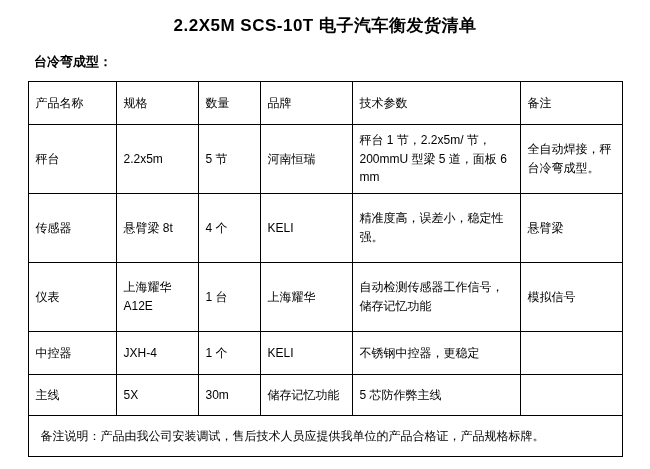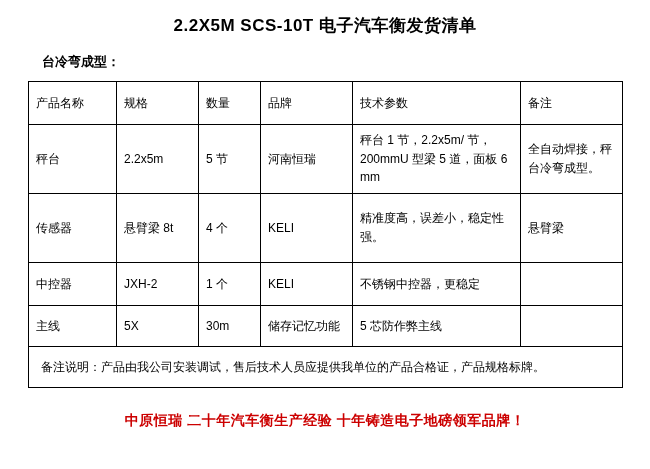--- a/index.html
+++ b/index.html
@@ -12,21 +12,21 @@
     background: #ffffff;
     font-family: "Liberation Sans", sans-serif;
     color: #000000;
     overflow: hidden;
   }
   .page {
     position: relative;
     width: 650px;
     height: 469px;
     box-sizing: border-box;
-    padding: 0 28px;
+    padding: 0 20px;
   }
   .doc-title {
     text-align: center;
     font-size: 17px;
     font-weight: bold;
     letter-spacing: 0.5px;
     padding-top: 14px;
     padding-bottom: 4px;
     white-space: nowrap;
   }
@@ -128,24 +128,38 @@
         <td>悬臂梁 8t</td>
         <td>4 个</td>
         <td>KELI</td>
         <td class="cell-multiline">
           <span>精准度高，误差小，稳定性</span>
           <span>强。</span>
         </td>
         <td>悬臂梁</td>
       </tr>
 
+      <tr class="r-yi">
+        <td>仪表</td>
+        <td class="cell-multiline">
+          <span>上海耀华</span>
+          <span>A12E</span>
+        </td>
+        <td>1 台</td>
+        <td>上海耀华</td>
+        <td class="cell-multiline">
+          <span>自动检测传感器工作信号，</span>
+          <span>储存记忆功能</span>
+        </td>
+        <td>模拟信号</td>
+      </tr>
 
       <tr class="r-zhong">
         <td>中控器</td>
-        <td>JXH-2</td>
+        <td>JXH-4</td>
         <td>1 个</td>
         <td>KELI</td>
         <td>不锈钢中控器，更稳定</td>
         <td></td>
       </tr>
 
       <tr class="r-zhu">
         <td>主线</td>
         <td>5X</td>
         <td>30m</td>

